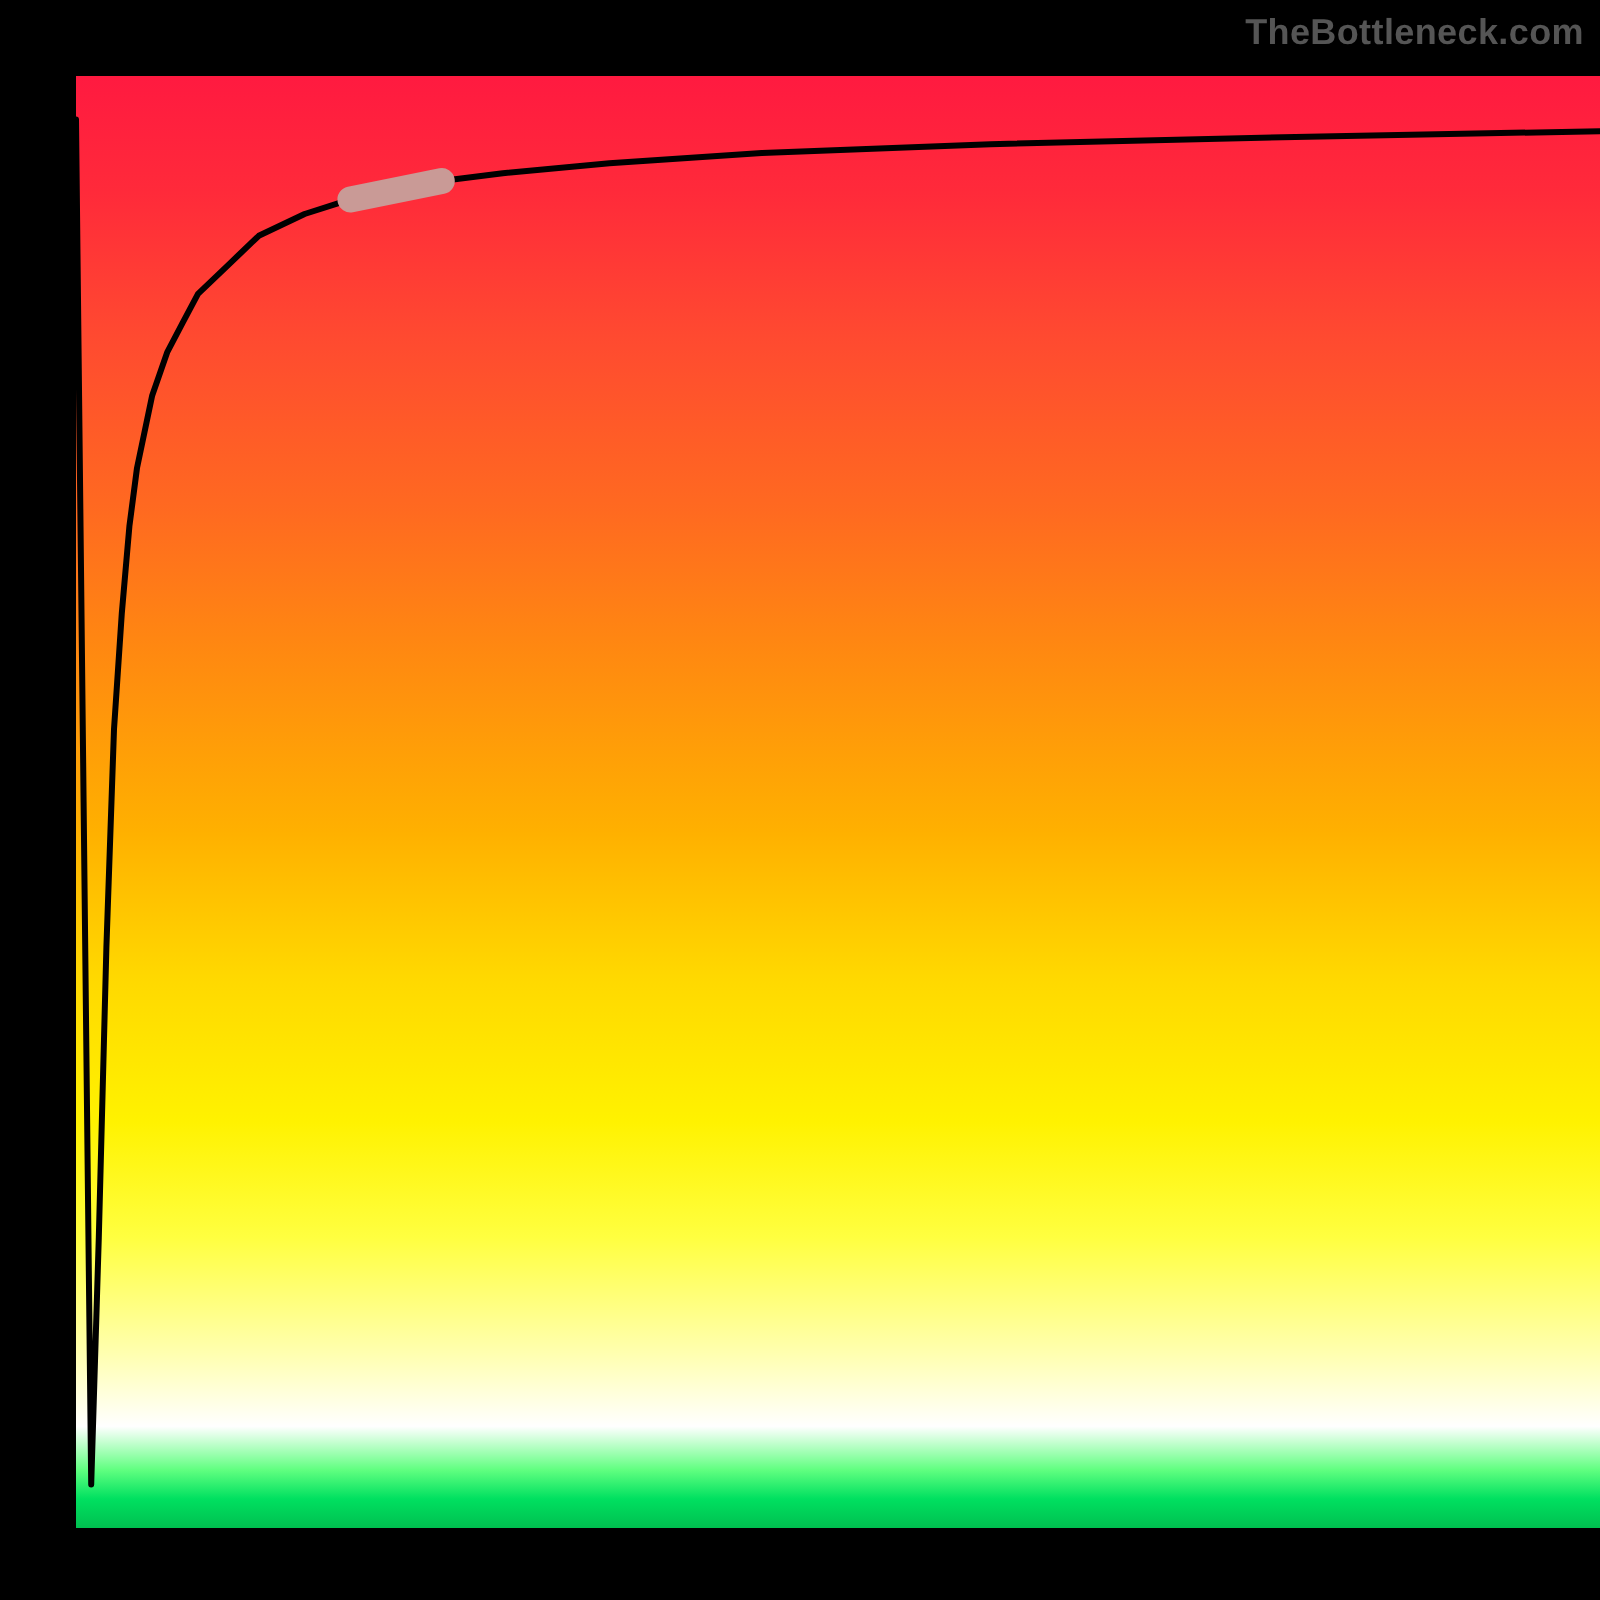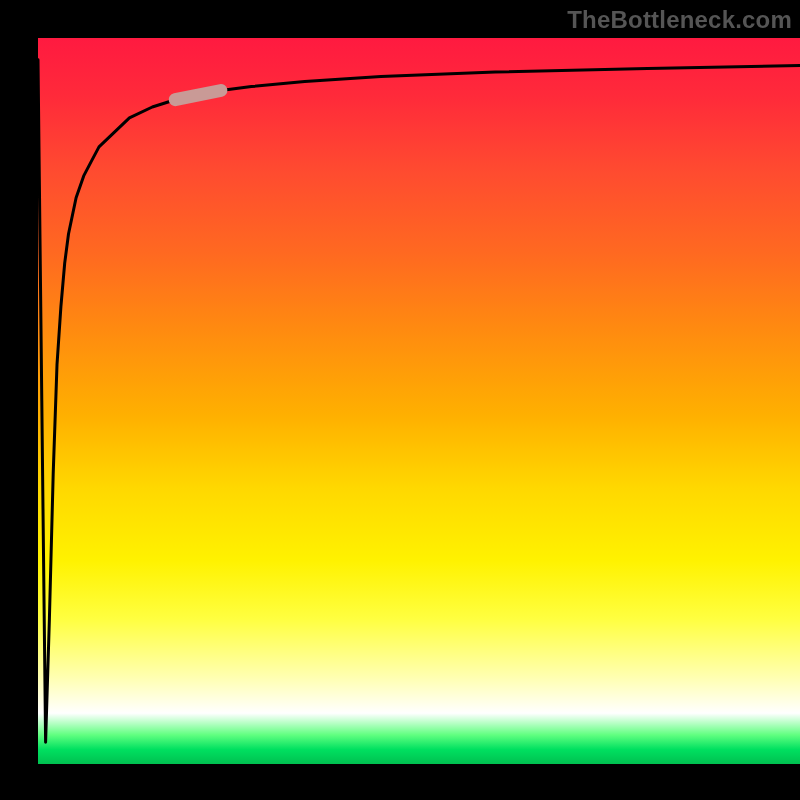--- a/index.html
+++ b/index.html
@@ -31,21 +31,21 @@
       #60ff80 96%,
       #00e060 98%,
       #00c050 100%
     );
   }
   .watermark {
     position: absolute;
     top: 6px;
     right: 8px;
     font-family: Arial, Helvetica, sans-serif;
-    font-size: 24px;
+    font-size: 18px;
     font-weight: 600;
     color: #555;
     letter-spacing: 0.2px;
   }
   svg.curve {
     position: absolute;
     left: 0;
     top: 0;
     width: 800px;
     height: 800px;

